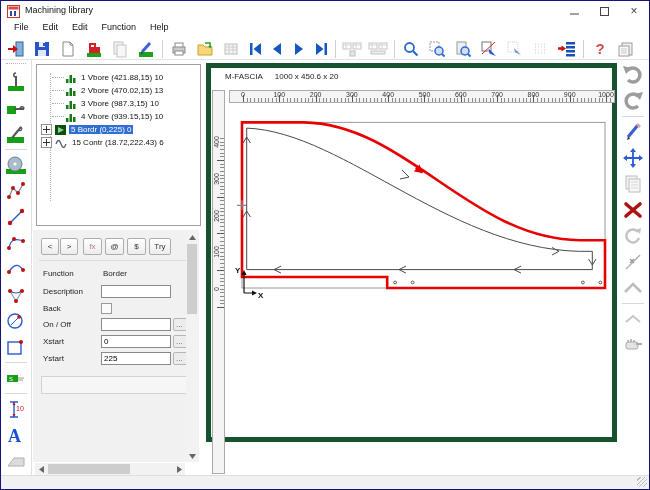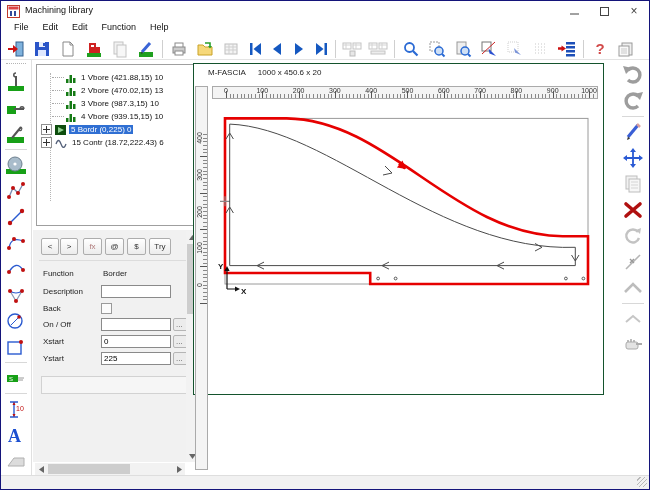--- a/index.html
+++ b/index.html
@@ -42,21 +42,21 @@
   .pinput{position:absolute;left:68px;width:64px;height:11px;border:1px solid #8a8a8a;background:#fff;font-size:8px;font-family:"Liberation Sans",sans-serif;padding:0 2px;}
   .pellipsis{position:absolute;left:140px;width:15px;height:13px;border:1px solid #b5b5b5;background:#ececec;font-size:8px;color:#555;display:flex;align-items:center;justify-content:flex-start;padding-left:2px;box-sizing:border-box;border-radius:2px;}
   .pcheck{position:absolute;left:68px;width:9px;height:9px;border:1px solid #9a9a9a;background:#fbfbfb;}
   #propframe{left:6px;top:30px;width:150px;height:172px;border-top:1px solid #dcdcdc;}
   #sunkenbox{left:8px;top:146px;width:146px;height:16px;border:1px solid #d2d2d2;background:#f6f6f6;}
   
   .sb{background:#f2f2f2;}
   .sbarrow{position:absolute;width:12px;height:12px;display:flex;align-items:center;justify-content:center;color:#555;font-size:7px;background:#f2f2f2;}
   .sbthumb{position:absolute;background:#cdcdcd;}
   
-  #canvas{left:192px;top:62px;width:411px;height:332px;background:#fff;border:1px solid #14532d;box-sizing:border-box;}
+  #canvas{left:205px;top:62px;width:411px;height:379px;background:#fff;border:5px solid #14532d;box-sizing:border-box;}
   #cheader{left:14px;top:4px;font-size:8px;color:#222;display:flex;gap:12px;}
   #hruler{left:18px;top:22px;width:386px;height:13px;background:#f4f4f4;border:1px solid #aaa;box-sizing:border-box;}
   #hruler .lab{position:absolute;top:0px;font-size:7px;color:#333;transform:translateX(-50%);}
   #hruler .ticks{position:absolute;left:13px;width:368px;bottom:0;height:4px;background:repeating-linear-gradient(90deg,#888 0 1px,transparent 1px 3.63px);}
   #hruler .ticks2{position:absolute;left:13px;width:368px;bottom:0;height:7px;background:repeating-linear-gradient(90deg,#555 0 1px,transparent 1px 36.3px);}
   #vruler{left:1px;top:22px;width:13px;height:384px;background:#f4f4f4;border:1px solid #aaa;box-sizing:border-box;}
   #vruler .lab{position:absolute;left:-5px;width:20px;height:10px;font-size:7px;color:#333;text-align:center;transform:rotate(-90deg);}
   #vruler .ticks{position:absolute;right:0;top:47px;width:4px;height:170px;background:repeating-linear-gradient(0deg,#888 0 1px,transparent 1px 3.675px);}
   #vruler .ticks2{position:absolute;right:0;top:47px;width:7px;height:170px;background:repeating-linear-gradient(0deg,#555 0 1px,transparent 1px 36.75px);}
   #drawing{left:15px;top:36px;}

